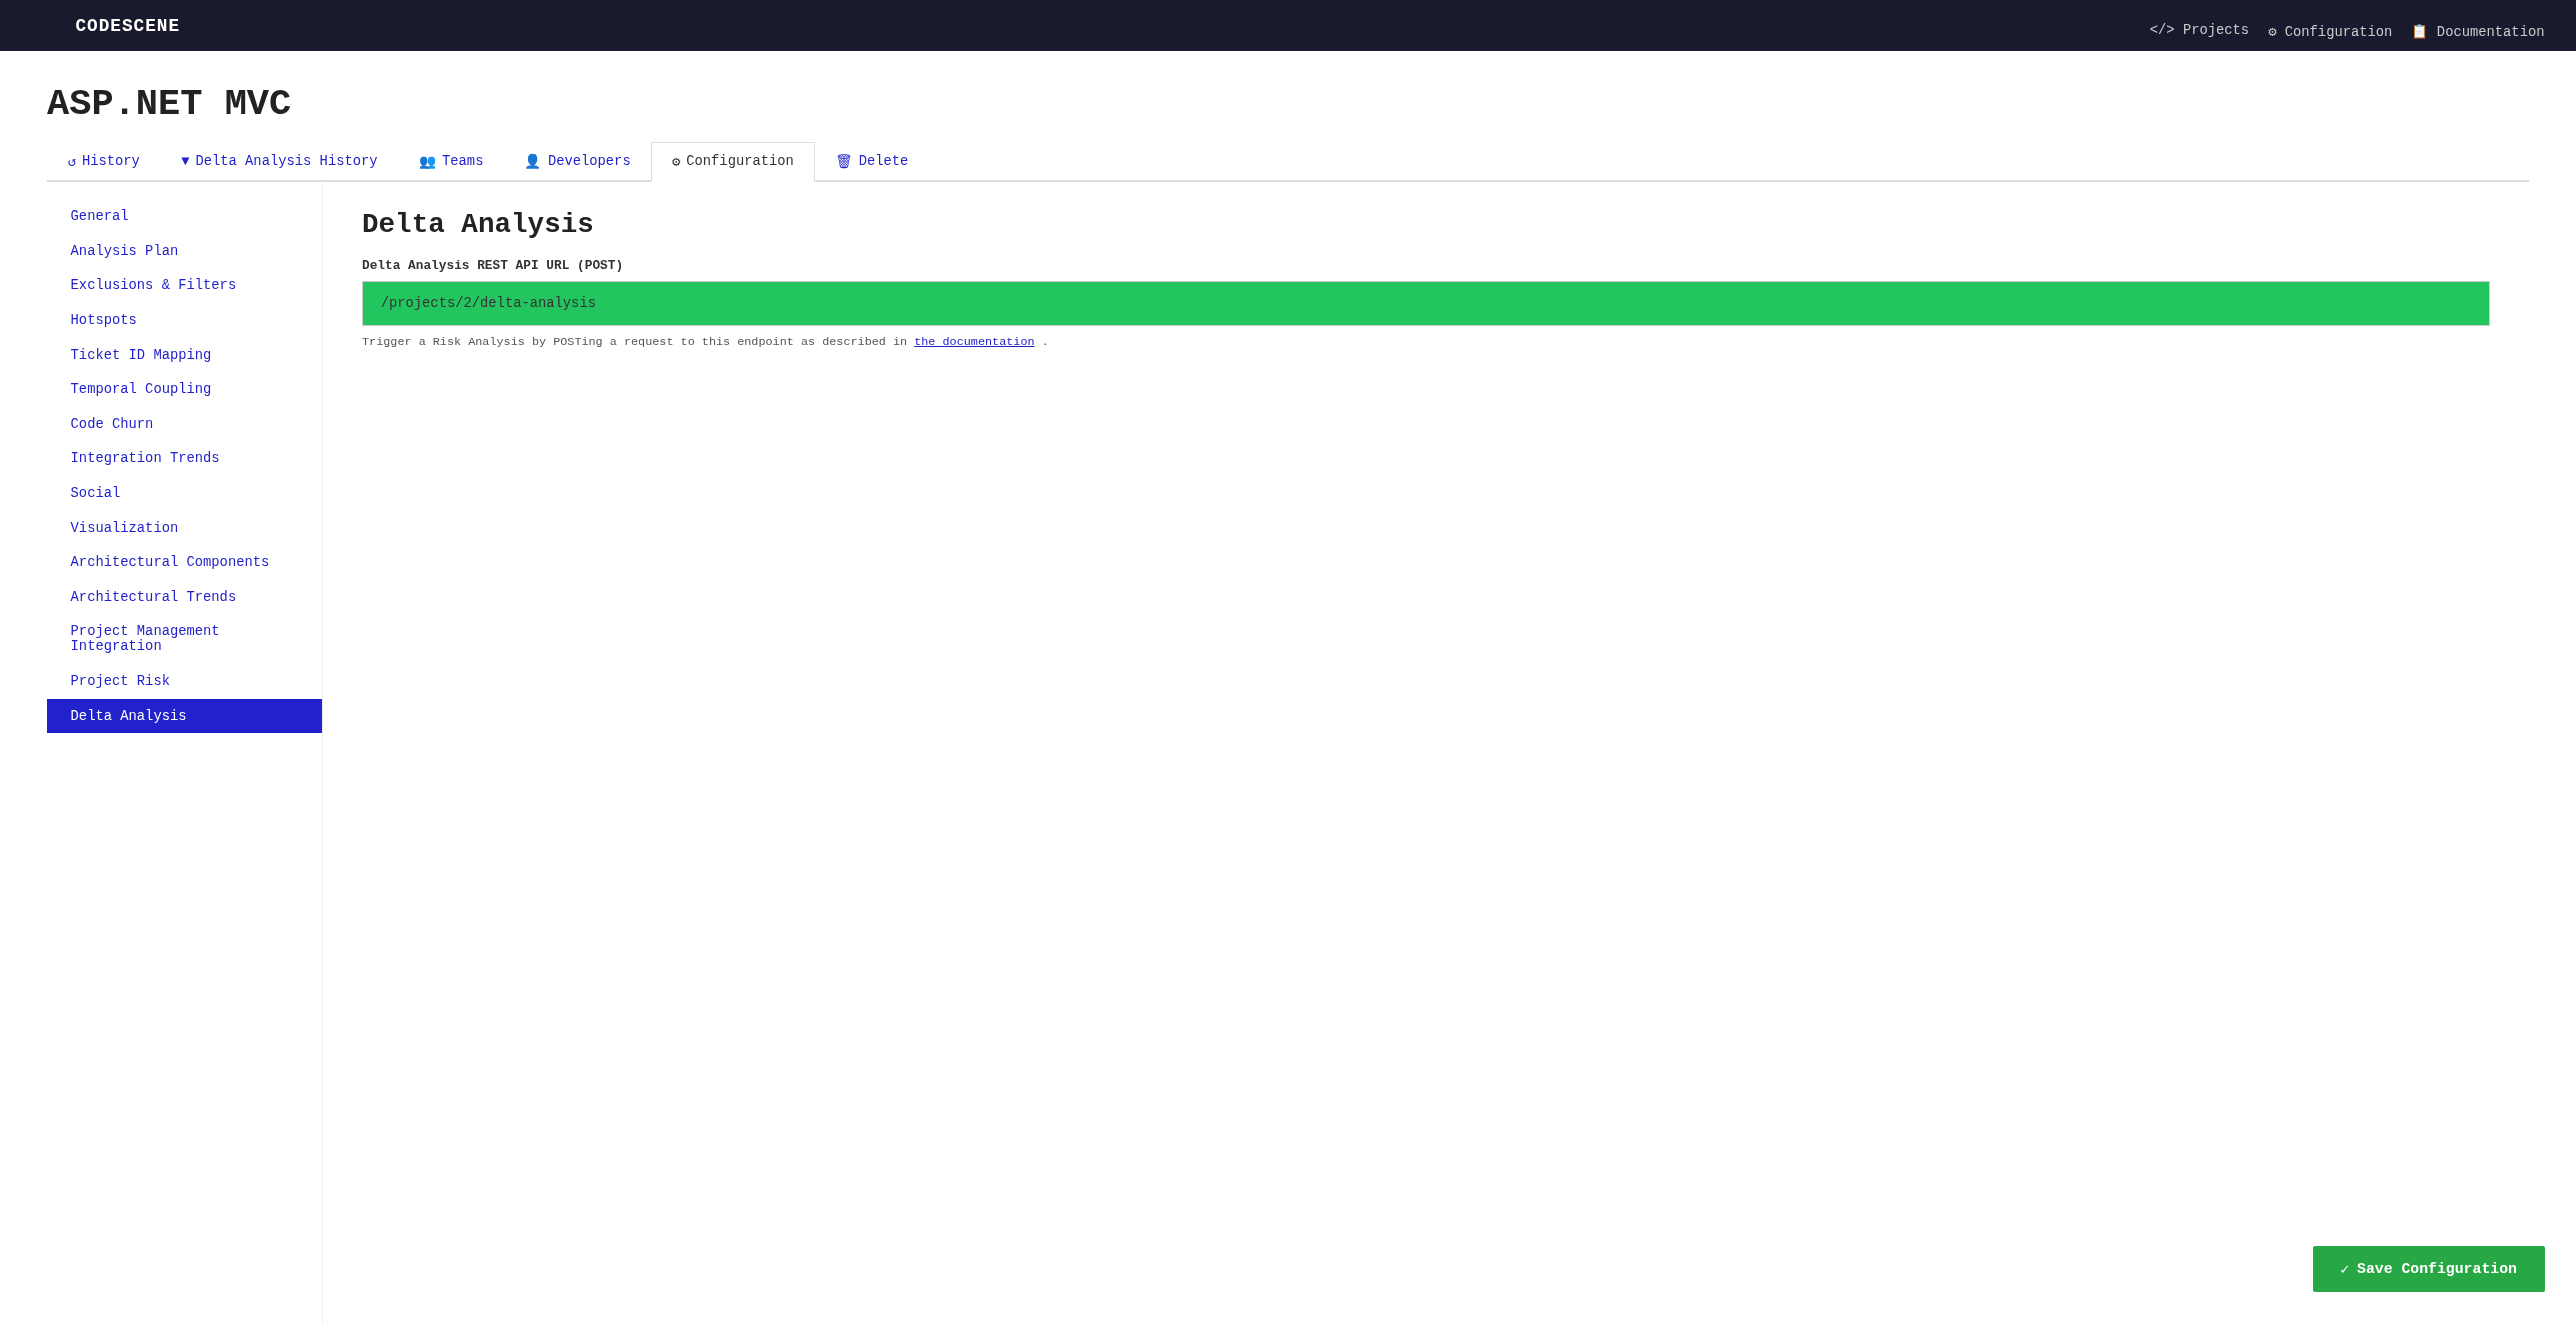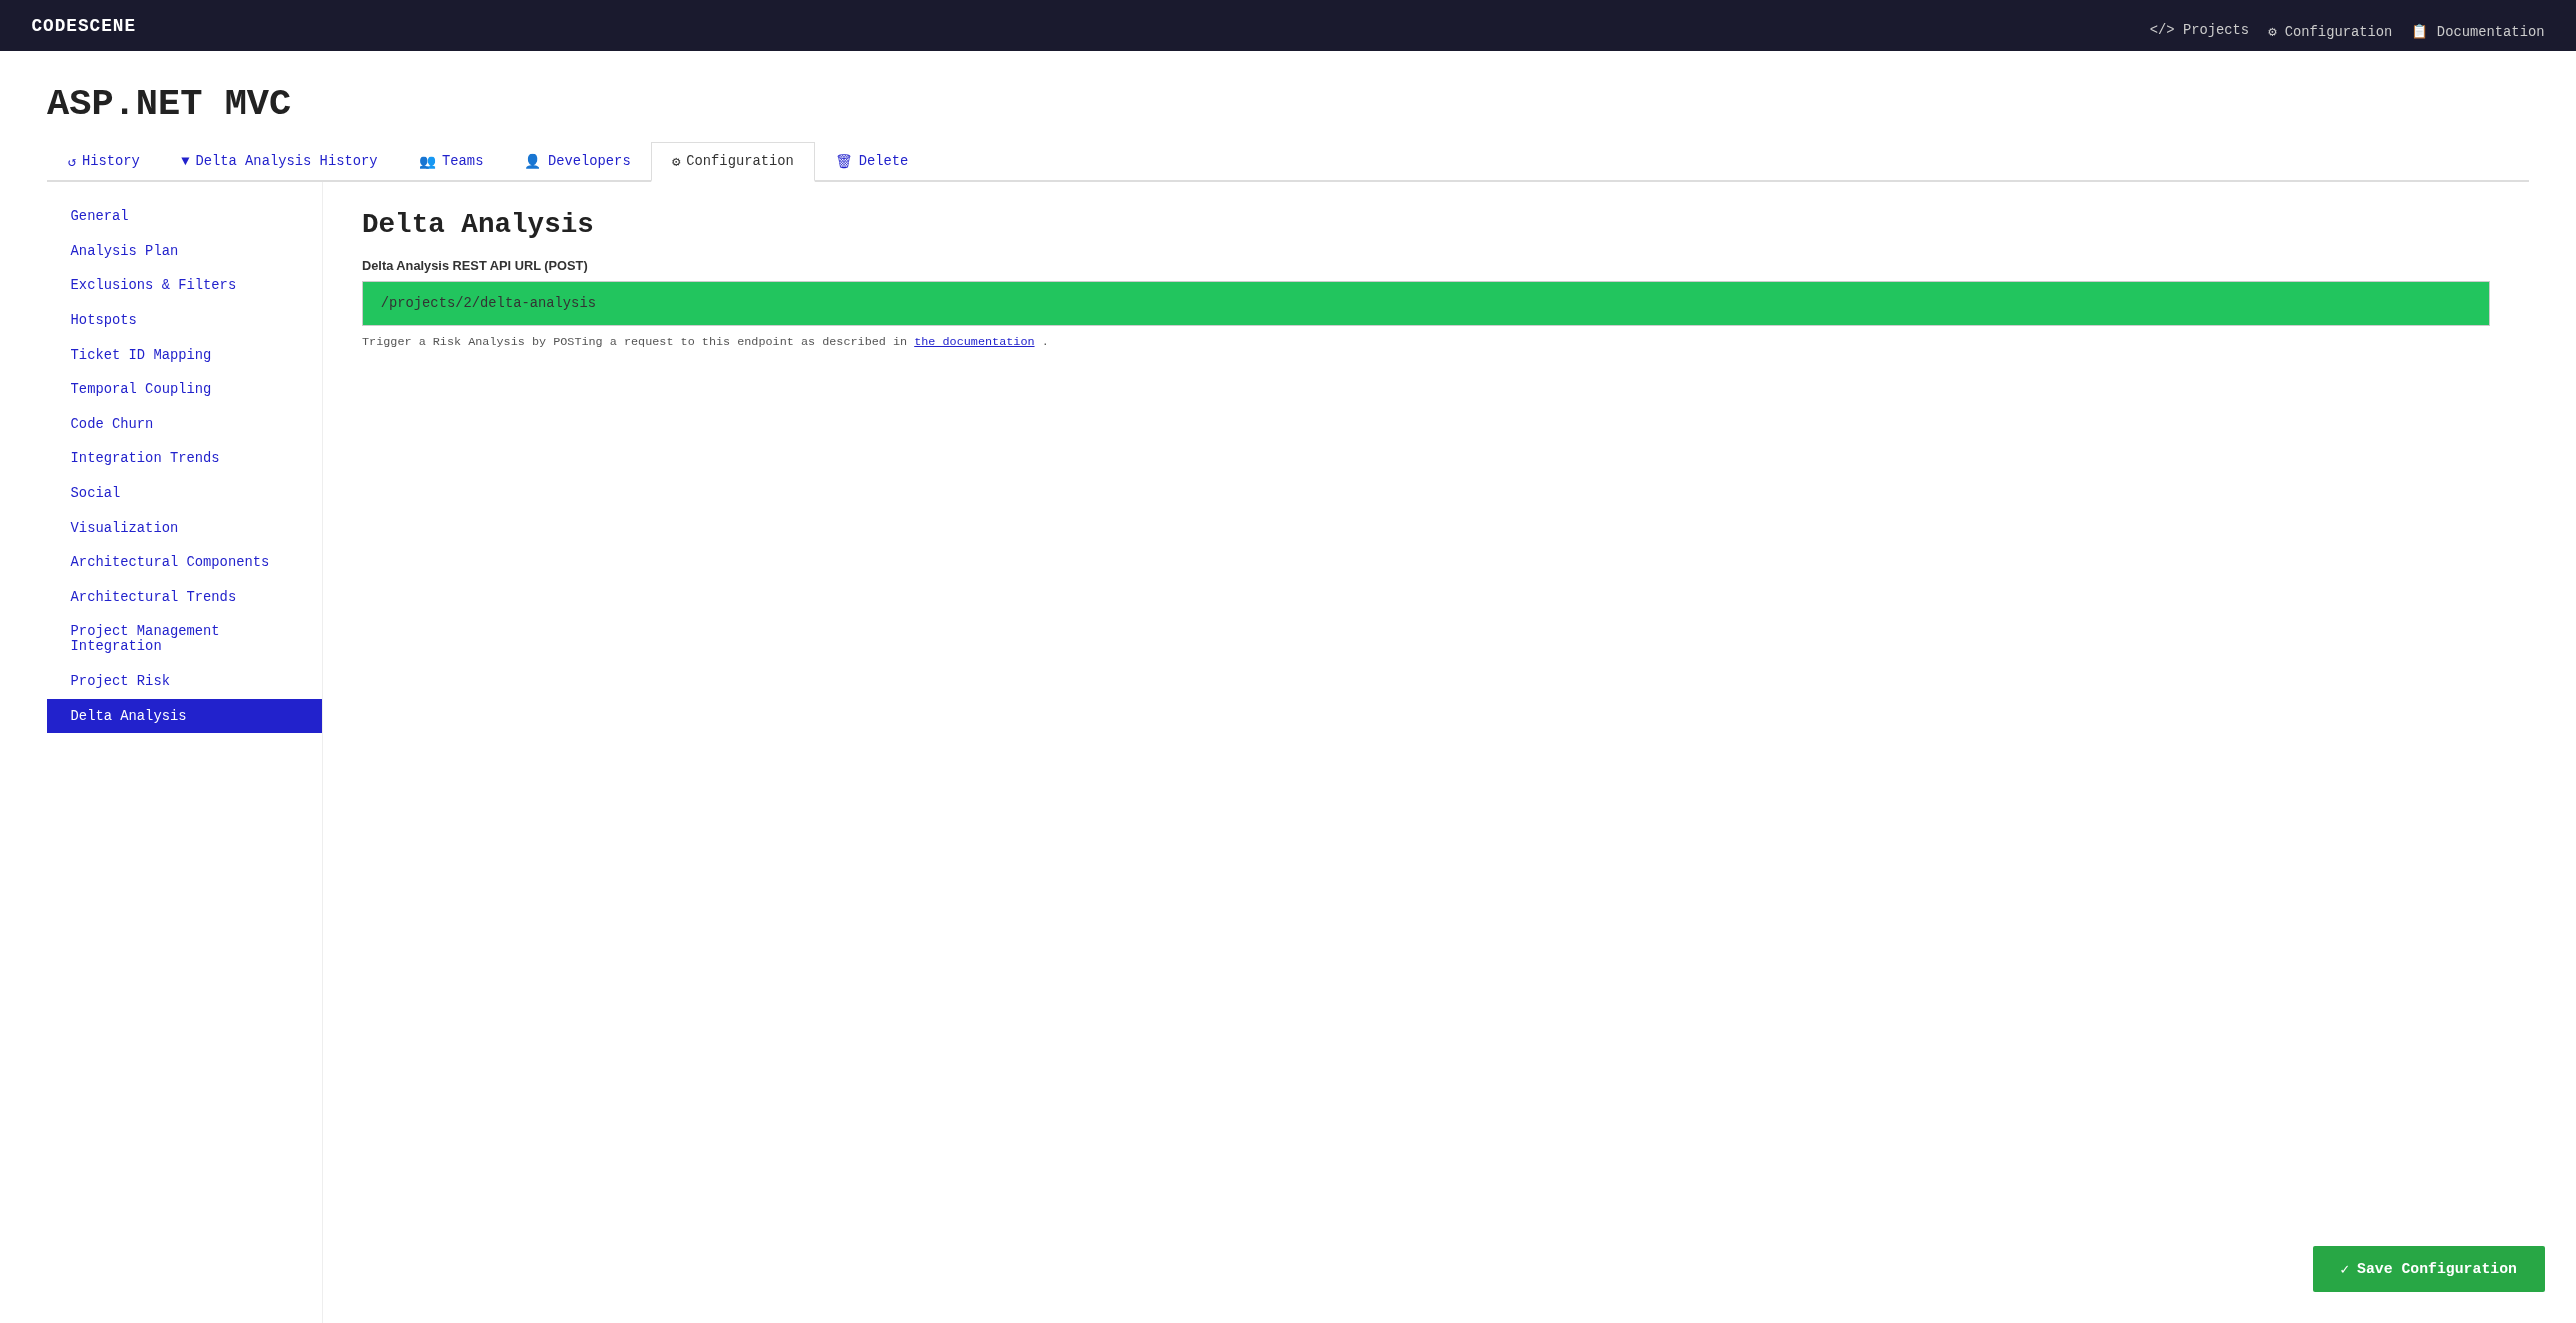--- a/index.html
+++ b/index.html
@@ -14,20 +14,21 @@
       justify-content: space-between;
       padding: 0 31.5px;
       height: 51px;
     }
     .navbar-brand {
       font-family: 'Courier New', monospace;
       font-size: 17.7px;
       font-weight: bold;
       color: #fff;
       letter-spacing: 1px;
+      margin-left: 44px;
     }
     .navbar-links {
       display: flex;
       gap: 19px;
       margin-top: 11px;
     }
     .navbar-links a {
       color: #ccc;
       text-decoration: none;
       font-size: 13.8px;
@@ -112,21 +113,21 @@
       padding: 27.6px 39px;
     }
     .section-title {
       font-family: 'Courier New', monospace;
       font-size: 27.6px;
       font-weight: bold;
       color: #222;
       margin-bottom: 17.7px;
     }
     .field-label {
-      font-family: Liberation Sans, sans-serif;
+      font-family: Liberation Mono, monospace;
       font-size: 12.8px;
       font-weight: bold;
       color: #333;
       margin-bottom: 7.9px;
     }
     .api-url-box {
       background: #22c55e;
       border: 1px solid #ccc;
       padding: 13.8px 17.7px;
       font-family: 'Courier New', monospace;

